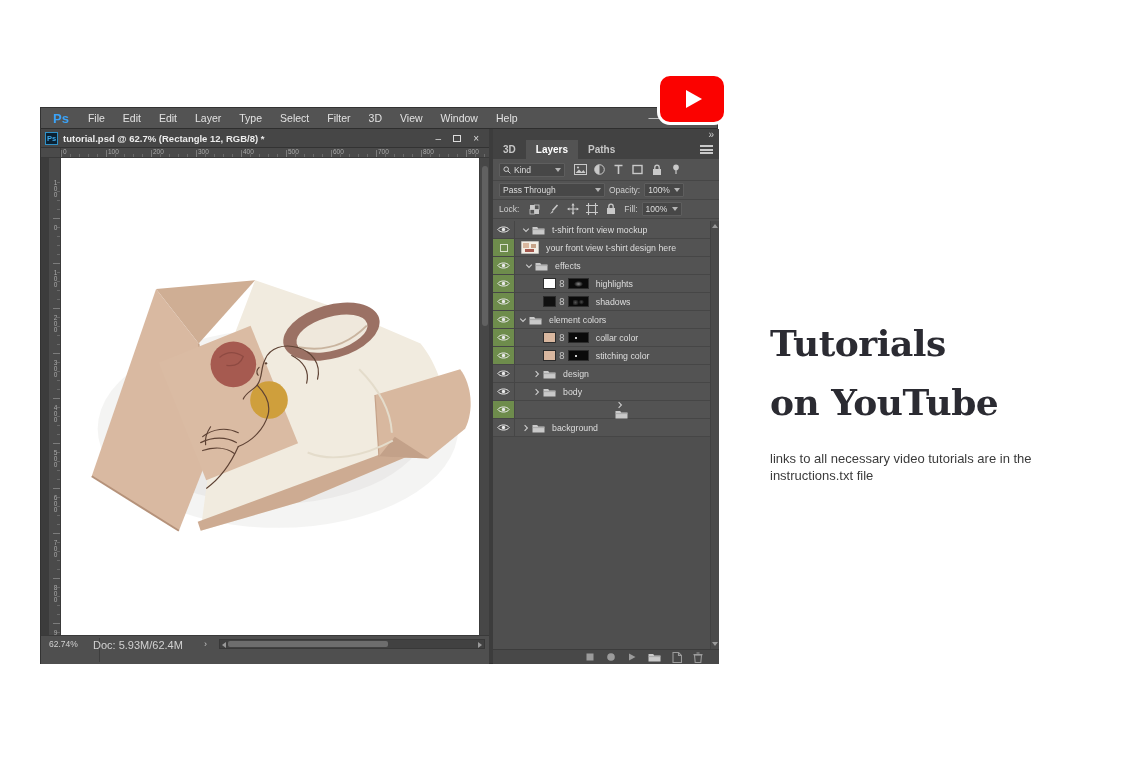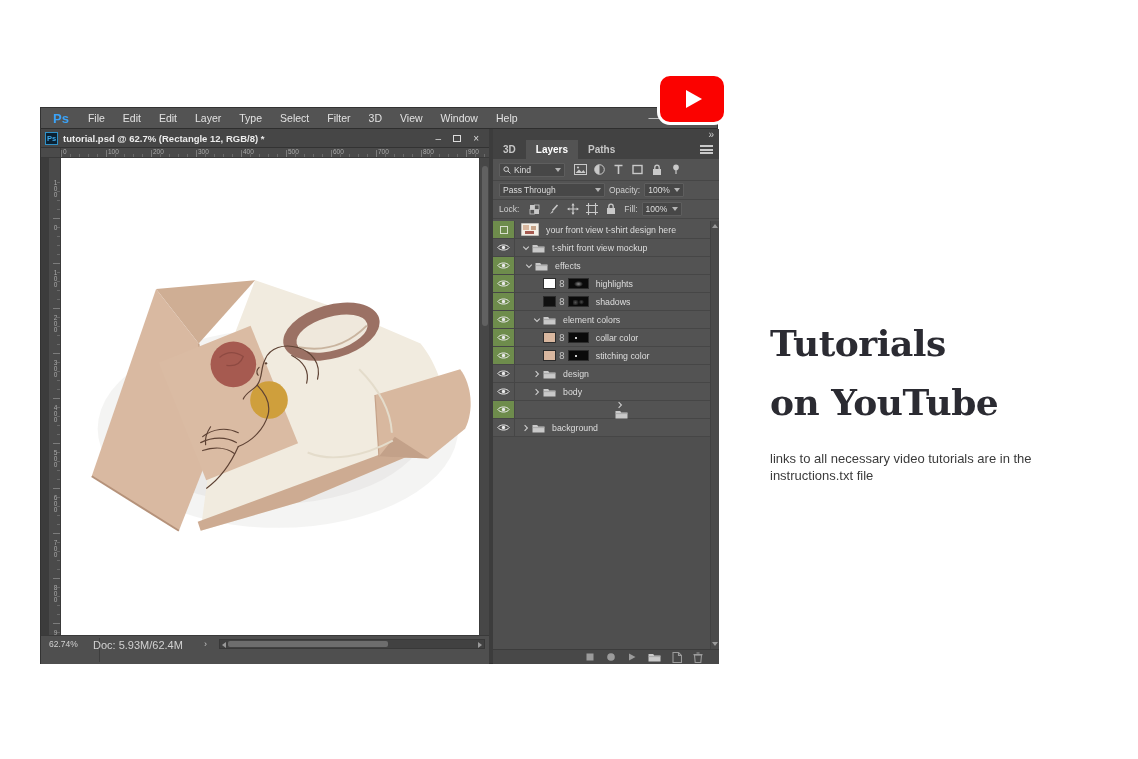--- a/index.html
+++ b/index.html
@@ -377,60 +377,60 @@
             <span class="plabel">Fill:</span>
             <div class="field val-field">
               <span>100%</span>
               <span class="chev"></span>
             </div>
           </div>
 
           <div class="layers-wrap">
             <div class="layers-list" id="layers-list">
                 <div class="lrow">
+                  <div class="eyecell">
+                    <span>
+                      <svg width="13" height="9" viewBox="0 0 13 9">
+                        <path d="M.8 4.5 C3 1.1 10 1.1 12.2 4.5 C10 7.9 3 7.9 .8 4.5Z" fill="none" stroke="#eaeaea"></path>
+                        <circle cx="6.5" cy="4.5" r="1.7" fill="#eaeaea"></circle>
+                      </svg>
+                    </span>
+                  </div>
+                  <div class="lcontent" style="padding-left: 6px;">
+                    <span class="chev-ico">
+                      <svg width="8" height="8" viewBox="0 0 8 8">
+                        <path d="M1.2 2.6 L4 5.4 L6.8 2.6" stroke="#cccccc" fill="none" stroke-width="1.1"></path>
+                      </svg>
+                    </span>
+                    <span>
+                      <svg width="13" height="10" viewBox="0 0 13 10">
+                        <path d="M.5 2 L5.2 2 L6.2 3.4 L12.5 3.4 L12.5 9.5 L.5 9.5 Z" fill="#c9c9c9"></path>
+                        <path d="M.5 4.6 H12.5" stroke="#9c9c9c" stroke-width=".7"></path>
+                      </svg>
+                    </span>
+                    <span class="lname">t-shirt front view mockup</span>
+                  </div>
+                </div>
+                <div class="lrow">
                   <div class="eyecell green">
                     <span class="hide-box"></span>
                   </div>
                   <div class="lcontent" style="padding-left: 6px;">
                     <span>
                       <svg width="18" height="13" viewBox="0 0 18 13">
                         <rect x="0" y="0" width="18" height="13" fill="#f4efe6" stroke="#8a8a8a"></rect>
                         <rect x="2" y="2" width="6" height="5" fill="#d9b79f"></rect>
                         <rect x="10" y="3" width="5" height="4" fill="#c7a489"></rect>
                         <rect x="4" y="8" width="9" height="3" fill="#a65a50"></rect>
                       </svg>
                     </span>
                     <span class="lname">your front view t-shirt design here</span>
                   </div>
                 </div>
                 <div class="lrow">
-                  <div class="eyecell">
-                    <span>
-                      <svg width="13" height="9" viewBox="0 0 13 9">
-                        <path d="M.8 4.5 C3 1.1 10 1.1 12.2 4.5 C10 7.9 3 7.9 .8 4.5Z" fill="none" stroke="#eaeaea"></path>
-                        <circle cx="6.5" cy="4.5" r="1.7" fill="#eaeaea"></circle>
-                      </svg>
-                    </span>
-                  </div>
-                  <div class="lcontent" style="padding-left: 6px;">
-                    <span class="chev-ico">
-                      <svg width="8" height="8" viewBox="0 0 8 8">
-                        <path d="M1.2 2.6 L4 5.4 L6.8 2.6" stroke="#cccccc" fill="none" stroke-width="1.1"></path>
-                      </svg>
-                    </span>
-                    <span>
-                      <svg width="13" height="10" viewBox="0 0 13 10">
-                        <path d="M.5 2 L5.2 2 L6.2 3.4 L12.5 3.4 L12.5 9.5 L.5 9.5 Z" fill="#c9c9c9"></path>
-                        <path d="M.5 4.6 H12.5" stroke="#9c9c9c" stroke-width=".7"></path>
-                      </svg>
-                    </span>
-                    <span class="lname">t-shirt front view mockup</span>
-                  </div>
-                </div>
-                <div class="lrow">
                   <div class="eyecell green">
                     <span>
                       <svg width="13" height="9" viewBox="0 0 13 9">
                         <path d="M.8 4.5 C3 1.1 10 1.1 12.2 4.5 C10 7.9 3 7.9 .8 4.5Z" fill="none" stroke="#eaeaea"></path>
                         <circle cx="6.5" cy="4.5" r="1.7" fill="#eaeaea"></circle>
                       </svg>
                     </span>
                   </div>
                   <div class="lcontent" style="padding-left: 9px;">
                     <span class="chev-ico">
@@ -481,21 +481,21 @@
                 </div>
                 <div class="lrow">
                   <div class="eyecell green">
                     <span>
                       <svg width="13" height="9" viewBox="0 0 13 9">
                         <path d="M.8 4.5 C3 1.1 10 1.1 12.2 4.5 C10 7.9 3 7.9 .8 4.5Z" fill="none" stroke="#eaeaea"></path>
                         <circle cx="6.5" cy="4.5" r="1.7" fill="#eaeaea"></circle>
                       </svg>
                     </span>
                   </div>
-                  <div class="lcontent" style="padding-left: 17px;">
+                  <div class="lcontent" style="padding-left: 3px;">
                     <span class="chev-ico">
                       <svg width="8" height="8" viewBox="0 0 8 8">
                         <path d="M1.2 2.6 L4 5.4 L6.8 2.6" stroke="#cccccc" fill="none" stroke-width="1.1"></path>
                       </svg>
                     </span>
                     <span>
                       <svg width="13" height="10" viewBox="0 0 13 10">
                         <path d="M.5 2 L5.2 2 L6.2 3.4 L12.5 3.4 L12.5 9.5 L.5 9.5 Z" fill="#c9c9c9"></path>
                         <path d="M.5 4.6 H12.5" stroke="#9c9c9c" stroke-width=".7"></path>
                       </svg>

